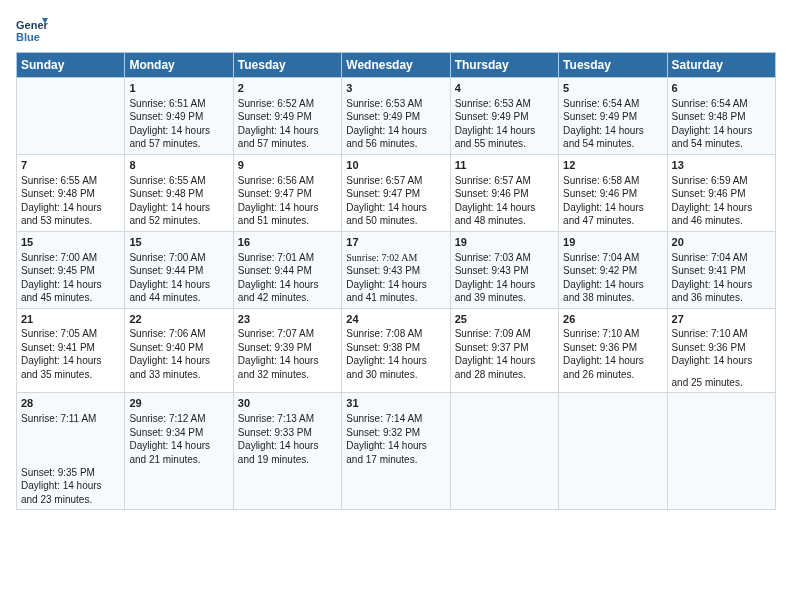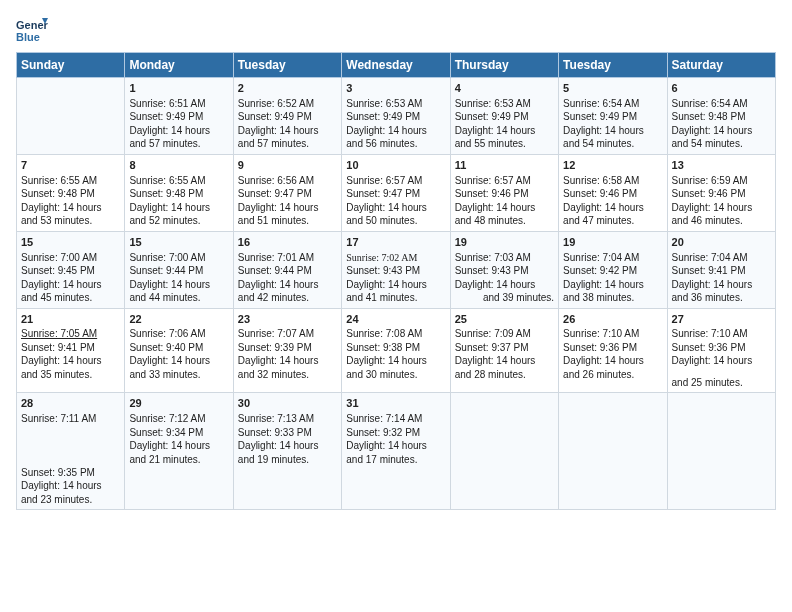--- a/index.html
+++ b/index.html
@@ -234,41 +234,41 @@
             <span style="display: block; font-family: Liberation Serif, serif;">Sunrise: 7:02 AM</span>
             <span style="display: block;">Sunset: 9:43 PM</span>
             <span style="display: block;">Daylight: 14 hours</span>
             <span style="display: block;">and 41 minutes.</span>
           </td>
           <td>
             <span class="day-num">19</span>
             <span style="display: block;">Sunrise: 7:03 AM</span>
             <span style="display: block;">Sunset: 9:43 PM</span>
             <span style="display: block;">Daylight: 14 hours</span>
-            <span style="display: block; text-align: right;">and 39 minutes.</span>
+            <span style="display: block;">and 39 minutes.</span>
           </td>
           <td>
             <span class="day-num">19</span>
             <span style="display: block;">Sunrise: 7:04 AM</span>
             <span style="display: block;">Sunset: 9:42 PM</span>
             <span style="display: block;">Daylight: 14 hours</span>
             <span style="display: block;">and 38 minutes.</span>
           </td>
           <td>
             <span class="day-num">20</span>
             <span style="display: block;">Sunrise: 7:04 AM</span>
             <span style="display: block;">Sunset: 9:41 PM</span>
             <span style="display: block;">Daylight: 14 hours</span>
             <span style="display: block;">and 36 minutes.</span>
           </td>
         </tr>
         <tr>
           <td>
             <span class="day-num">21</span>
-            <span style="display: block; text-decoration: underline;">Sunrise: 7:05 AM</span>
+            <span style="display: block;">Sunrise: 7:05 AM</span>
             <span style="display: block;">Sunset: 9:41 PM</span>
             <span style="display: block;">Daylight: 14 hours</span>
             <span style="display: block;">and 35 minutes.</span>
           </td>
           <td>
             <span class="day-num">22</span>
             <span style="display: block;">Sunrise: 7:06 AM</span>
             <span style="display: block;">Sunset: 9:40 PM</span>
             <span style="display: block;">Daylight: 14 hours</span>
             <span style="display: block;">and 33 minutes.</span>

